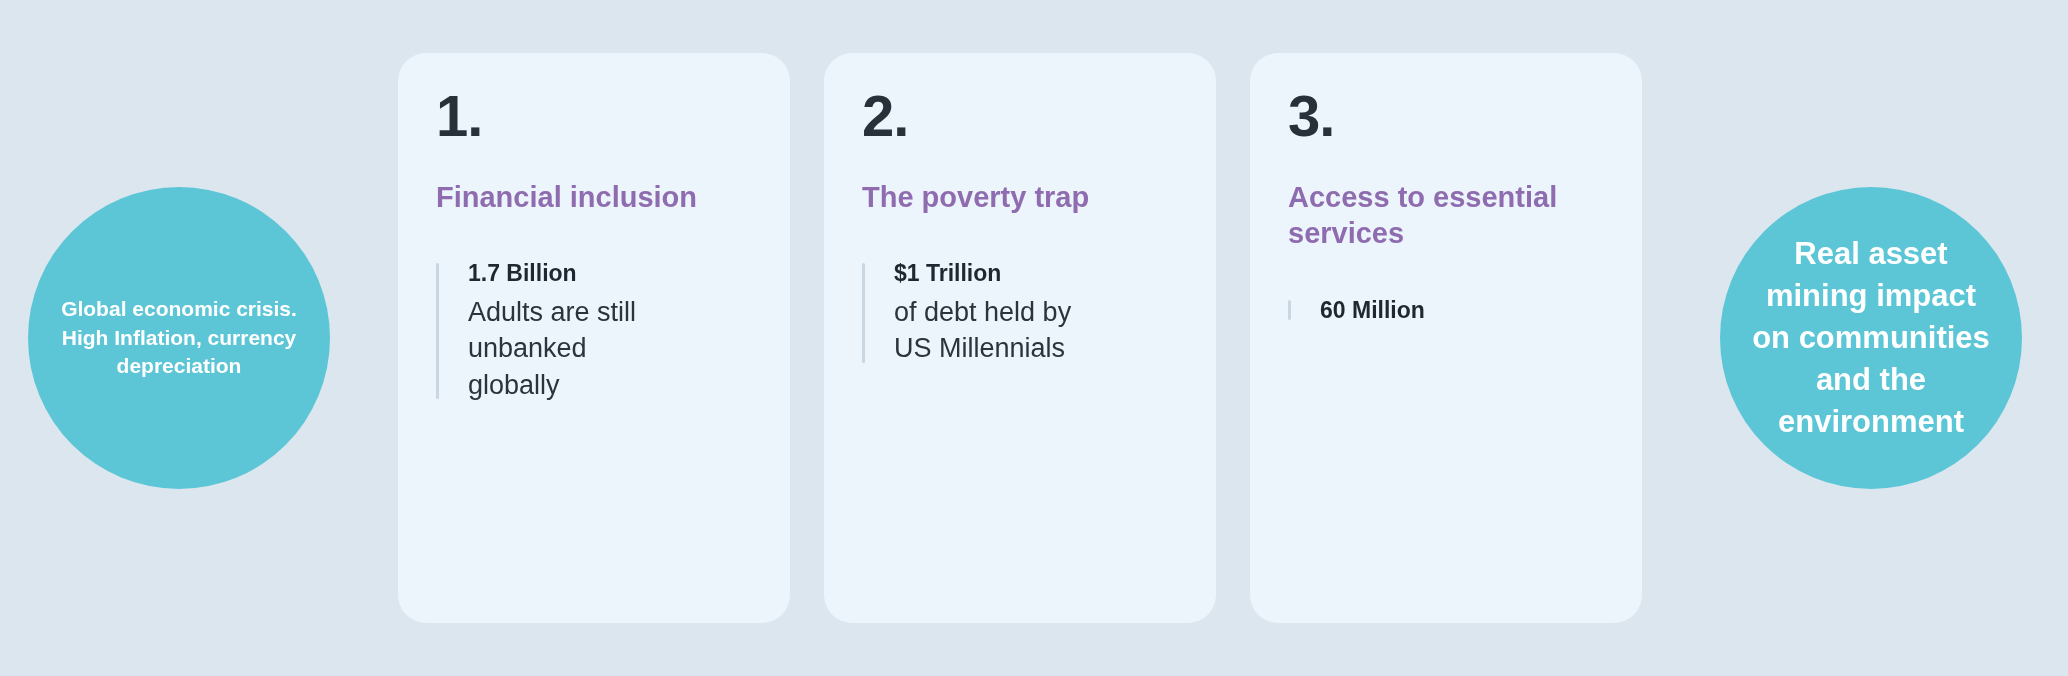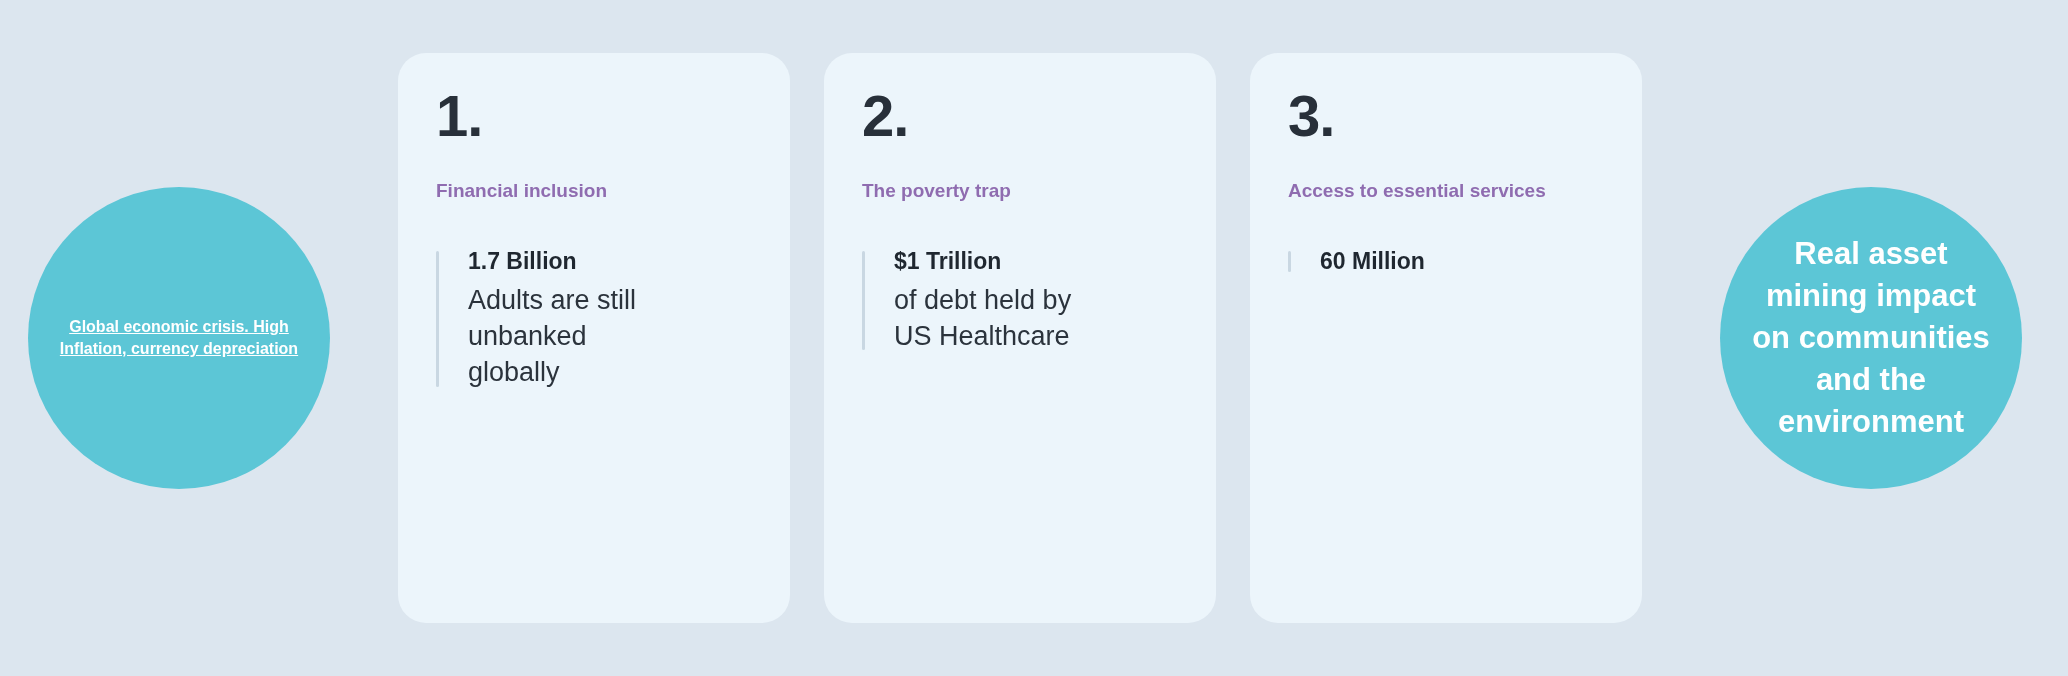--- a/index.html
+++ b/index.html
@@ -32,22 +32,21 @@
     text-align: center;
     color: #ffffff;
     font-weight: bold;
     line-height: 1.35;
     flex: 0 0 auto;
   }
   .circle-left {
     width: 302px;
     height: 302px;
     margin-left: 28px;
-    font-size: 16px;
-    text-decoration: underline;
+    font-size: 21px;
   }
   .circle-right {
     width: 302px;
     height: 302px;
     font-size: 31px;
     justify-content: flex-end;
   }
   .circle p {
     margin: 0;
     padding: 0 28px;
@@ -73,21 +72,21 @@
 
   .card-num {
     font-size: 58px;
     font-weight: bold;
     color: #28303a;
     line-height: 1;
     margin: 0 0 34px 0;
     letter-spacing: -1px;
   }
   .card-title {
-    font-size: 19px;
+    font-size: 29px;
     font-weight: bold;
     color: #8f6cb0;
     line-height: 1.25;
     margin: 0 0 44px 0;
   }
 
   .fact {
     position: relative;
     padding-left: 32px;
     margin-bottom: 38px;
@@ -140,21 +139,21 @@
 globally</div>
       </div>
     </div>
 
     <div class="card card-2">
       <div class="card-num">2.</div>
       <div class="card-title">The poverty trap</div>
       <div class="fact">
         <div class="fact-head">$1 Trillion</div>
         <div class="fact-body">of debt held by
-US Healthcare</div>
+US Millennials</div>
       </div>
     </div>
 
     <div class="card card-3">
       <div class="card-num">3.</div>
       <div class="card-title">Access to essential services</div>
       <div class="fact">
         <div class="fact-head">60 Million</div>
       </div>
     </div>

